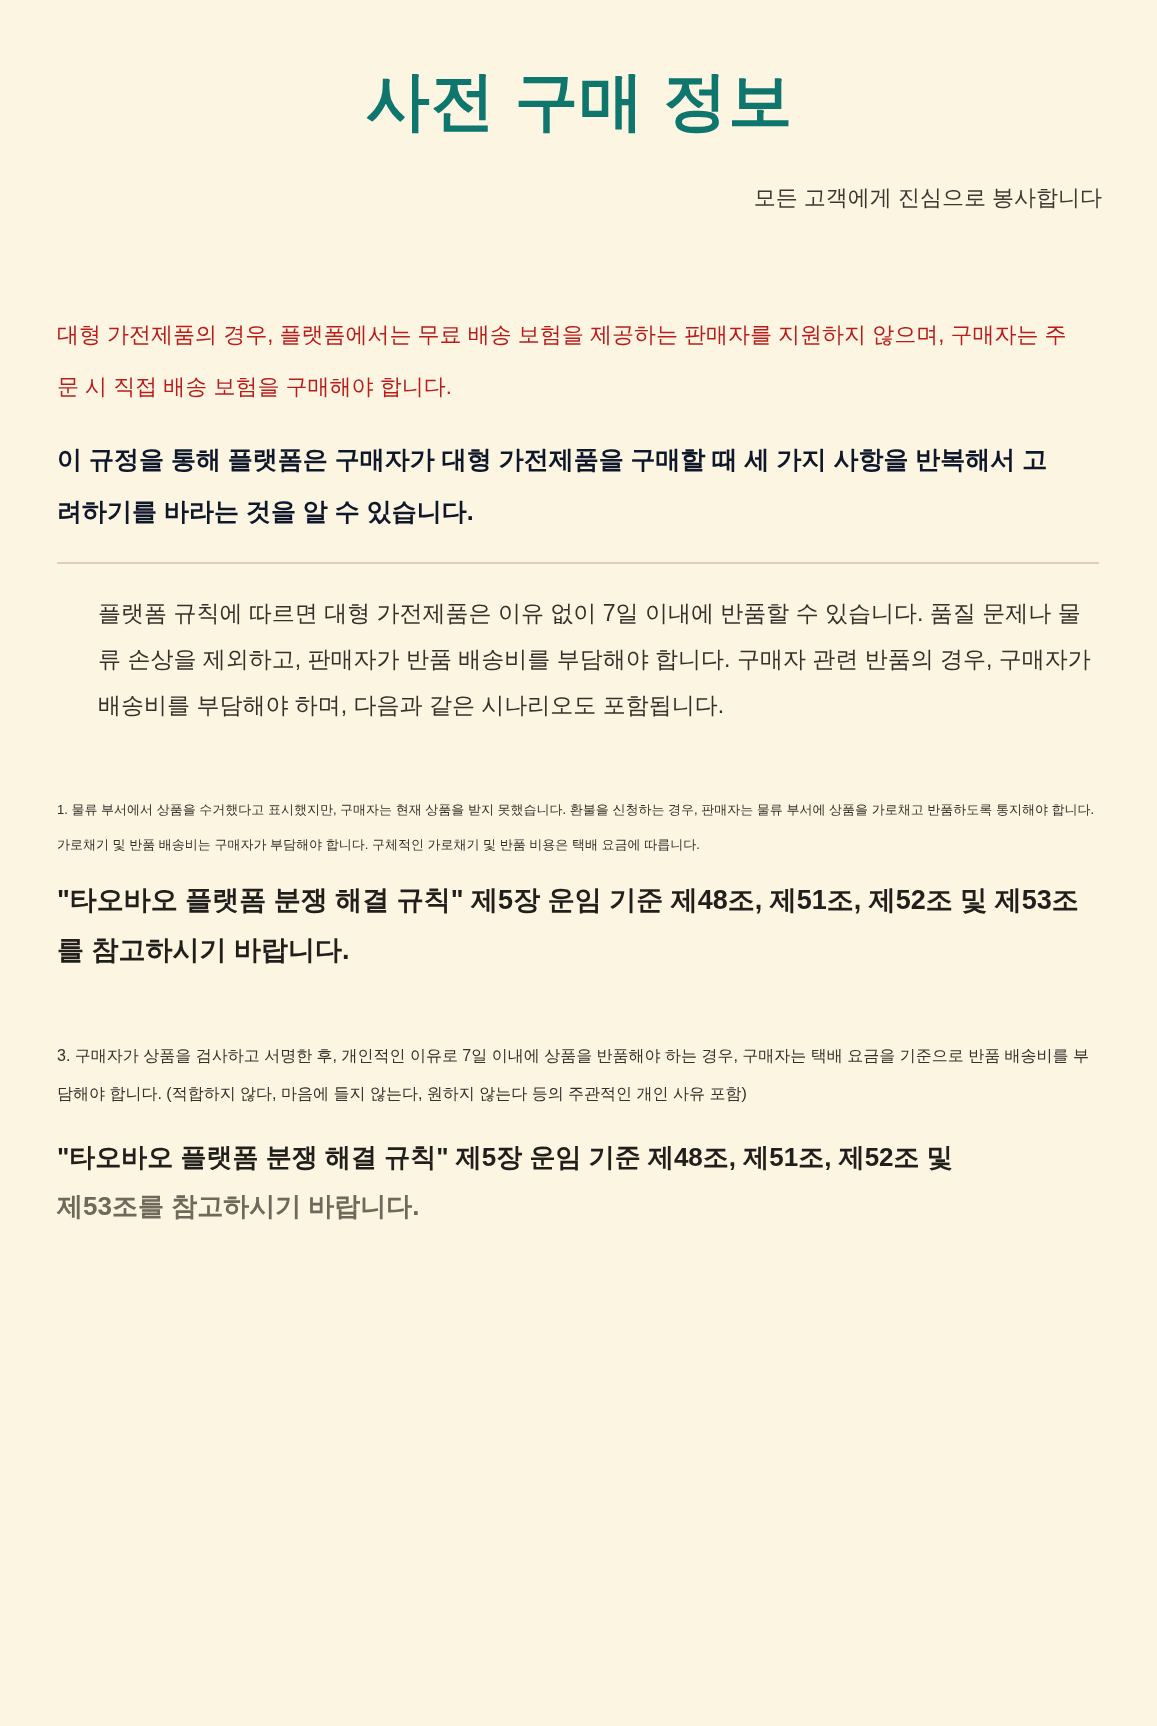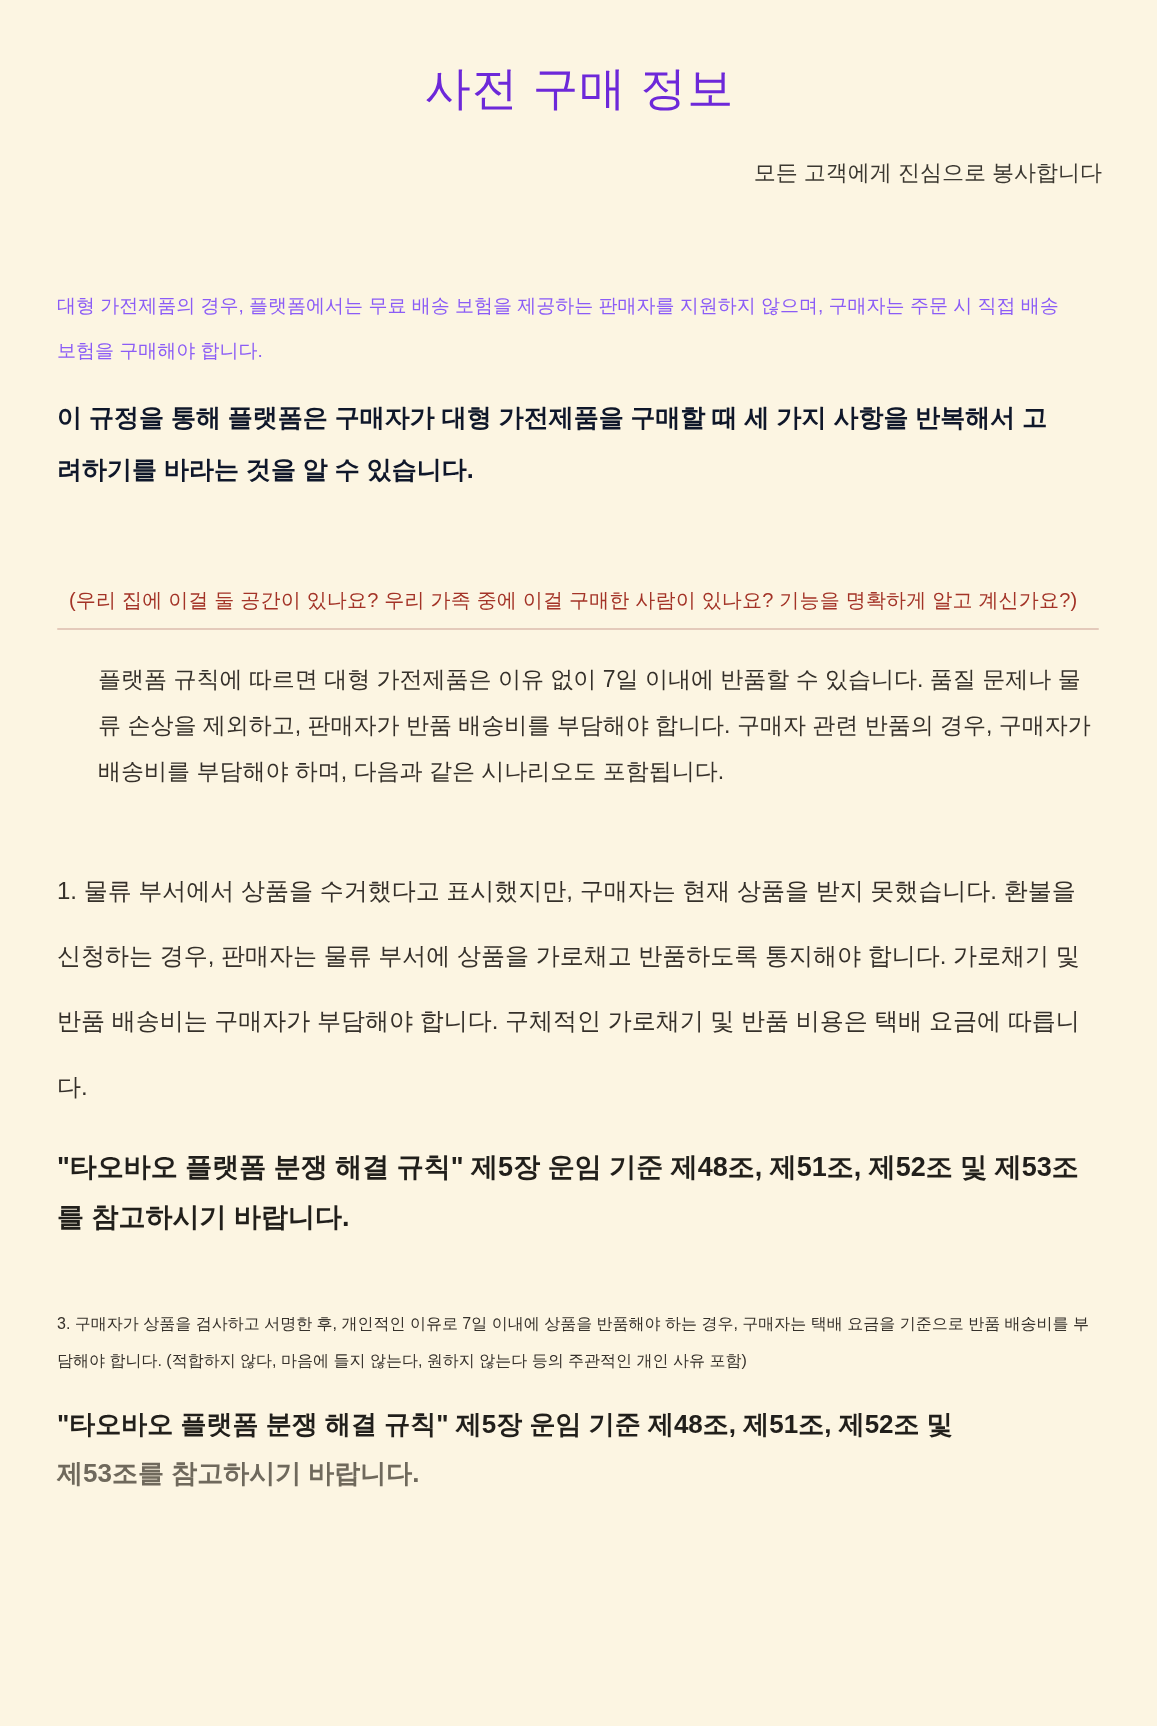--- a/index.html
+++ b/index.html
@@ -15,38 +15,38 @@
     position: relative;
     width: 1157px;
     min-height: 1726px;
     margin: 0 auto;
     background: #fcf5e2;
     box-sizing: border-box;
     padding: 58px 55px 60px 57px;
   }
   .title {
     text-align: center;
-    font-size: 46px;
-    font-weight: 400;
-    color: #6d28d9;
+    font-size: 64px;
+    font-weight: 700;
+    color: #0f766e;
     letter-spacing: 1px;
     margin: 0 0 0 0;
   }
   .subtitle {
     text-align: right;
     font-size: 22px;
     font-weight: 400;
     color: #3b3831;
     margin-top: 38px;
   }
   .p-insurance {
     margin-top: 96px;
-    font-size: 19px;
+    font-size: 22px;
     line-height: 2.35;
-    color: #8b5cf6;
+    color: #b91c1c;
     max-width: 1010px;
   }
   .p-intent {
     margin-top: 10px;
     font-size: 25px;
     font-weight: 600;
     line-height: 2.05;
     color: #0f172a;
     max-width: 1000px;
   }
@@ -68,21 +68,21 @@
   .p-return {
     margin-top: 26px;
     font-size: 23px;
     line-height: 2.0;
     color: #35302a;
     max-width: 1045px;
     margin-left: 41px;
   }
   .scenario-1 {
     margin-top: 64px;
-    font-size: 24px;
+    font-size: 13px;
     line-height: 2.72;
     color: #35302a;
     max-width: 1060px;
   }
   .ref-bold-1 {
     margin-top: 2px;
     font-size: 27px;
     font-weight: 700;
     line-height: 1.85;
     color: #211f1b;
@@ -123,21 +123,20 @@
 <div class="page">
 
   <h1 class="title">사전 구매 정보</h1>
 
   <div class="subtitle">모든 고객에게 진심으로 봉사합니다</div>
 
   <p class="p-insurance">대형 가전제품의 경우, 플랫폼에서는 무료 배송 보험을 제공하는 판매자를 지원하지 않으며, 구매자는 주문 시 직접 배송 보험을 구매해야 합니다.</p>
 
   <p class="p-intent">이 규정을 통해 플랫폼은 구매자가 대형 가전제품을 구매할 때 세 가지 사항을 반복해서 고려하기를 바라는 것을 알 수 있습니다.</p>
 
-  <div class="red-note">(우리 집에 이걸 둘 공간이 있나요? 우리 가족 중에 이걸 구매한 사람이 있나요? 기능을 명확하게 알고 계신가요?)</div>
 
   <div class="red-divider"></div>
 
   <p class="p-return">플랫폼 규칙에 따르면 대형 가전제품은 이유 없이 7일 이내에 반품할 수 있습니다. 품질 문제나 물류 손상을 제외하고, 판매자가 반품 배송비를 부담해야 합니다. 구매자 관련 반품의 경우, 구매자가 배송비를 부담해야 하며, 다음과 같은 시나리오도 포함됩니다.</p>
 
   <p class="scenario-1">1. 물류 부서에서 상품을 수거했다고 표시했지만, 구매자는 현재 상품을 받지 못했습니다. 환불을 신청하는 경우, 판매자는 물류 부서에 상품을 가로채고 반품하도록 통지해야 합니다. 가로채기 및 반품 배송비는 구매자가 부담해야 합니다. 구체적인 가로채기 및 반품 비용은 택배 요금에 따릅니다.</p>
 
   <p class="ref-bold-1">"타오바오 플랫폼 분쟁 해결 규칙" 제5장 운임 기준 제48조, 제51조, 제52조 및 제53조를 참고하시기 바랍니다.</p>
 
 

